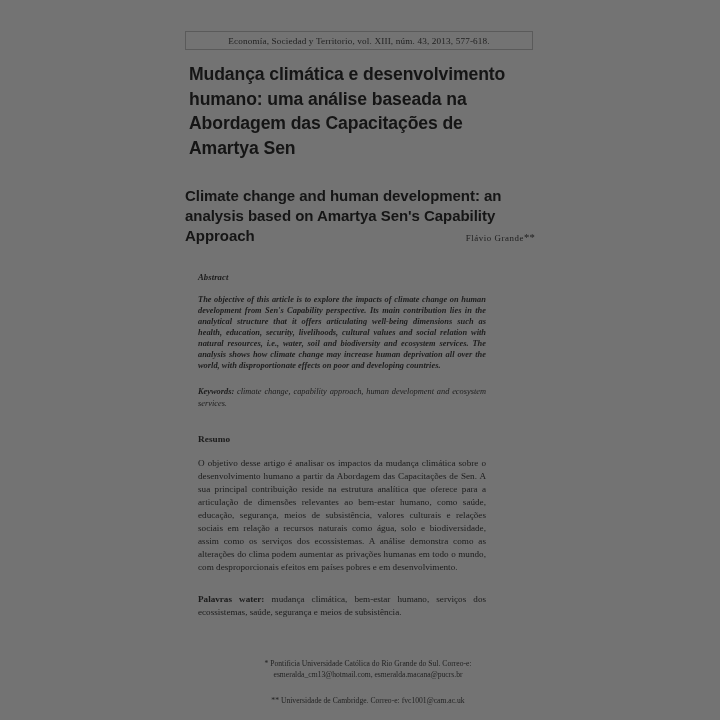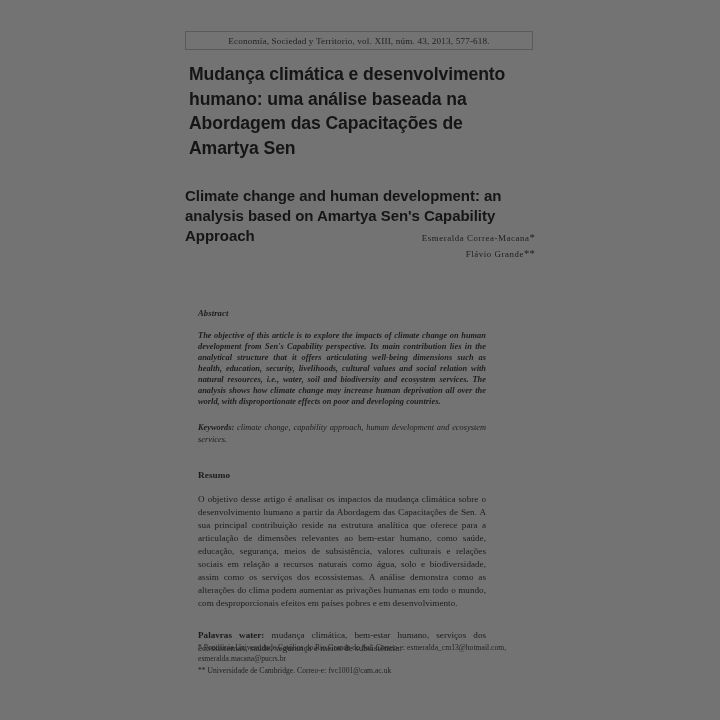--- a/index.html
+++ b/index.html
@@ -91,21 +91,20 @@
     font-size: 0.84em;
     letter-spacing: 0.55px;
   }
 
   
   .col {
     position: absolute;
     left: 198px;
     top: 272px;
     width: 288px;
-    margin-top: 36px;
   }
 
   .sec-head {
     font-family: "Liberation Serif", serif;
     font-weight: bold;
     font-style: italic;
     font-size: 8.6px;
     color: #1a1a1a;
     margin: 0 0 12px 0;
     letter-spacing: 0.1px;
@@ -168,42 +167,41 @@
     position: absolute;
     left: 198px;
     top: 643px;
     width: 340px;
   }
   .fn {
     font-family: "Liberation Serif", serif;
     font-size: 7.6px;
     line-height: 10.6px;
     color: #222;
-    margin: 0;
-    text-align: left;
+    margin: 16px;
+    text-align: center;
     letter-spacing: 0.02px;
   }
   .fn + .fn { margin-top: 1.5px; }
 </style>
 </head>
 <body>
 
 <div class="page">
 
   <div class="runhead">
     <span class="runhead-text">Economía, Sociedad y Territorio, vol. XIII, núm. 43, 2013, 577-618.</span>
   </div>
 
   <div class="title-block">
     <h1 class="title-pt">Mudança climática e desenvolvimento humano: uma análise baseada na Abordagem das Capacitações de Amartya Sen</h1>
     <h2 class="title-en">Climate change and human development: an analysis based on Amartya Sen's Capability Approach</h2>
   </div>
 
   <div class="authors">
-    <span class="author"><span class="sc">Esmeralda Correa-Macana</span><span>*</span></span>
     <span class="author"><span class="sc">Flávio Grande</span><span>**</span></span>
   </div>
 
   <div class="col">
 
     <p class="sec-head">Abstract</p>
     <p class="abs-p">The objective of this article is to explore the impacts of climate change on human development from Sen's Capability perspective. Its main contribution lies in the analytical structure that it offers articulating well-being dimensions such as health, education, security, livelihoods, cultural values and social relation with natural resources, i.e., water, soil and biodiversity and ecosystem services. The analysis shows how climate change may increase human deprivation all over the world, with disproportionate effects on poor and developing countries.</p>
     <p class="kw-p"><span class="lbl">Keywords:</span> <span>climate change, capability approach, human development and ecosystem services.</span></p>
 
     <p class="sec-head roman res-head">Resumo</p>

